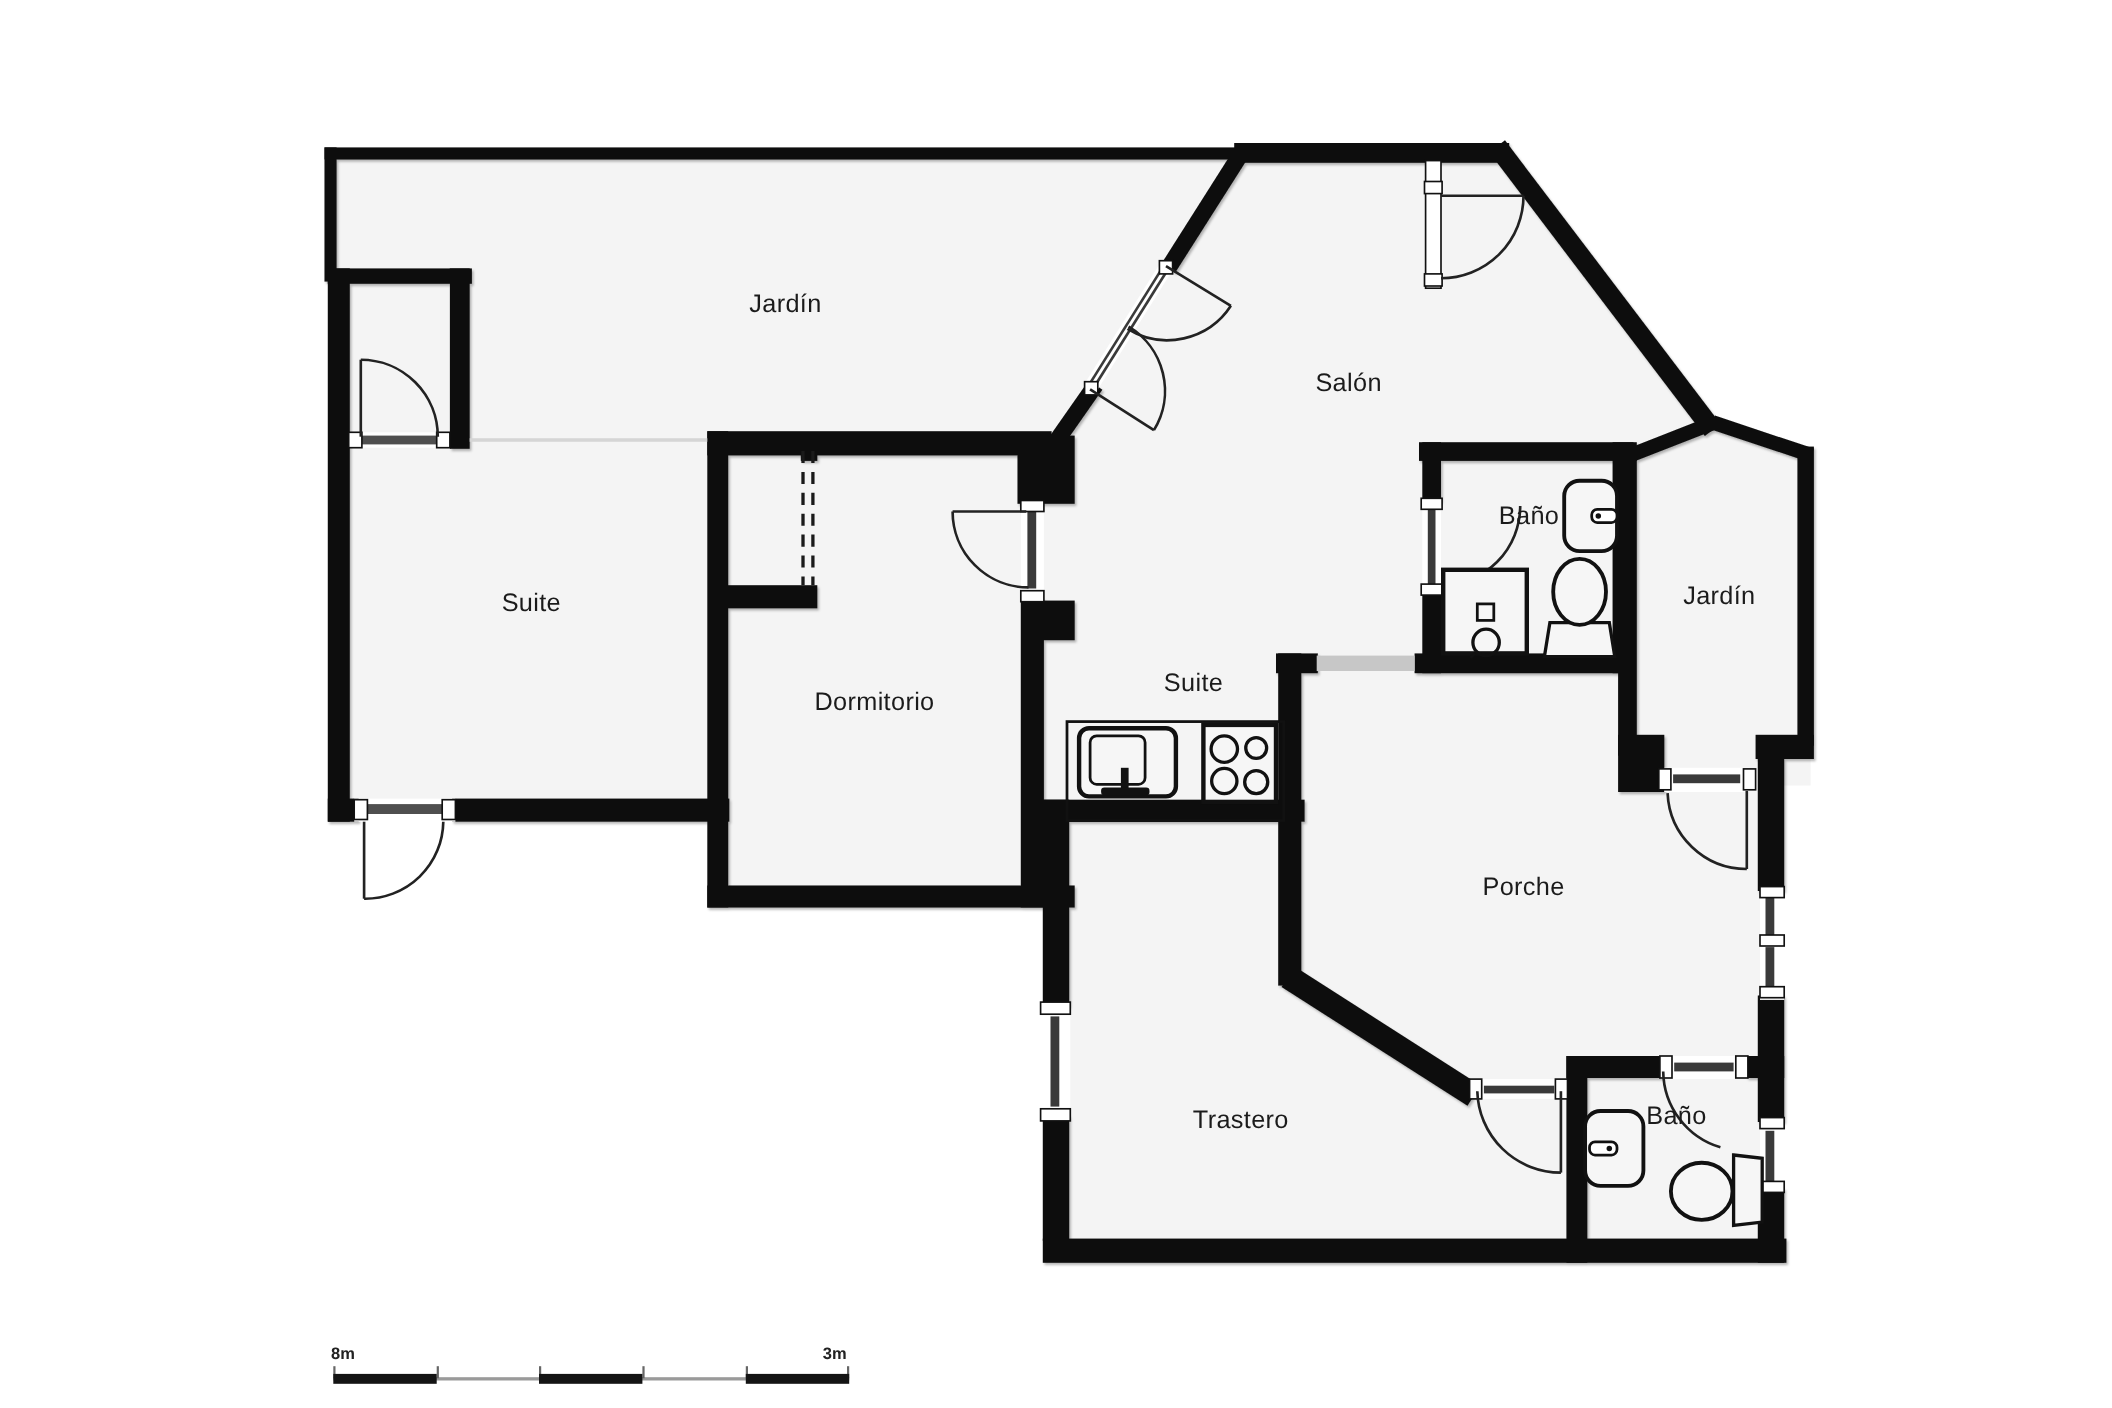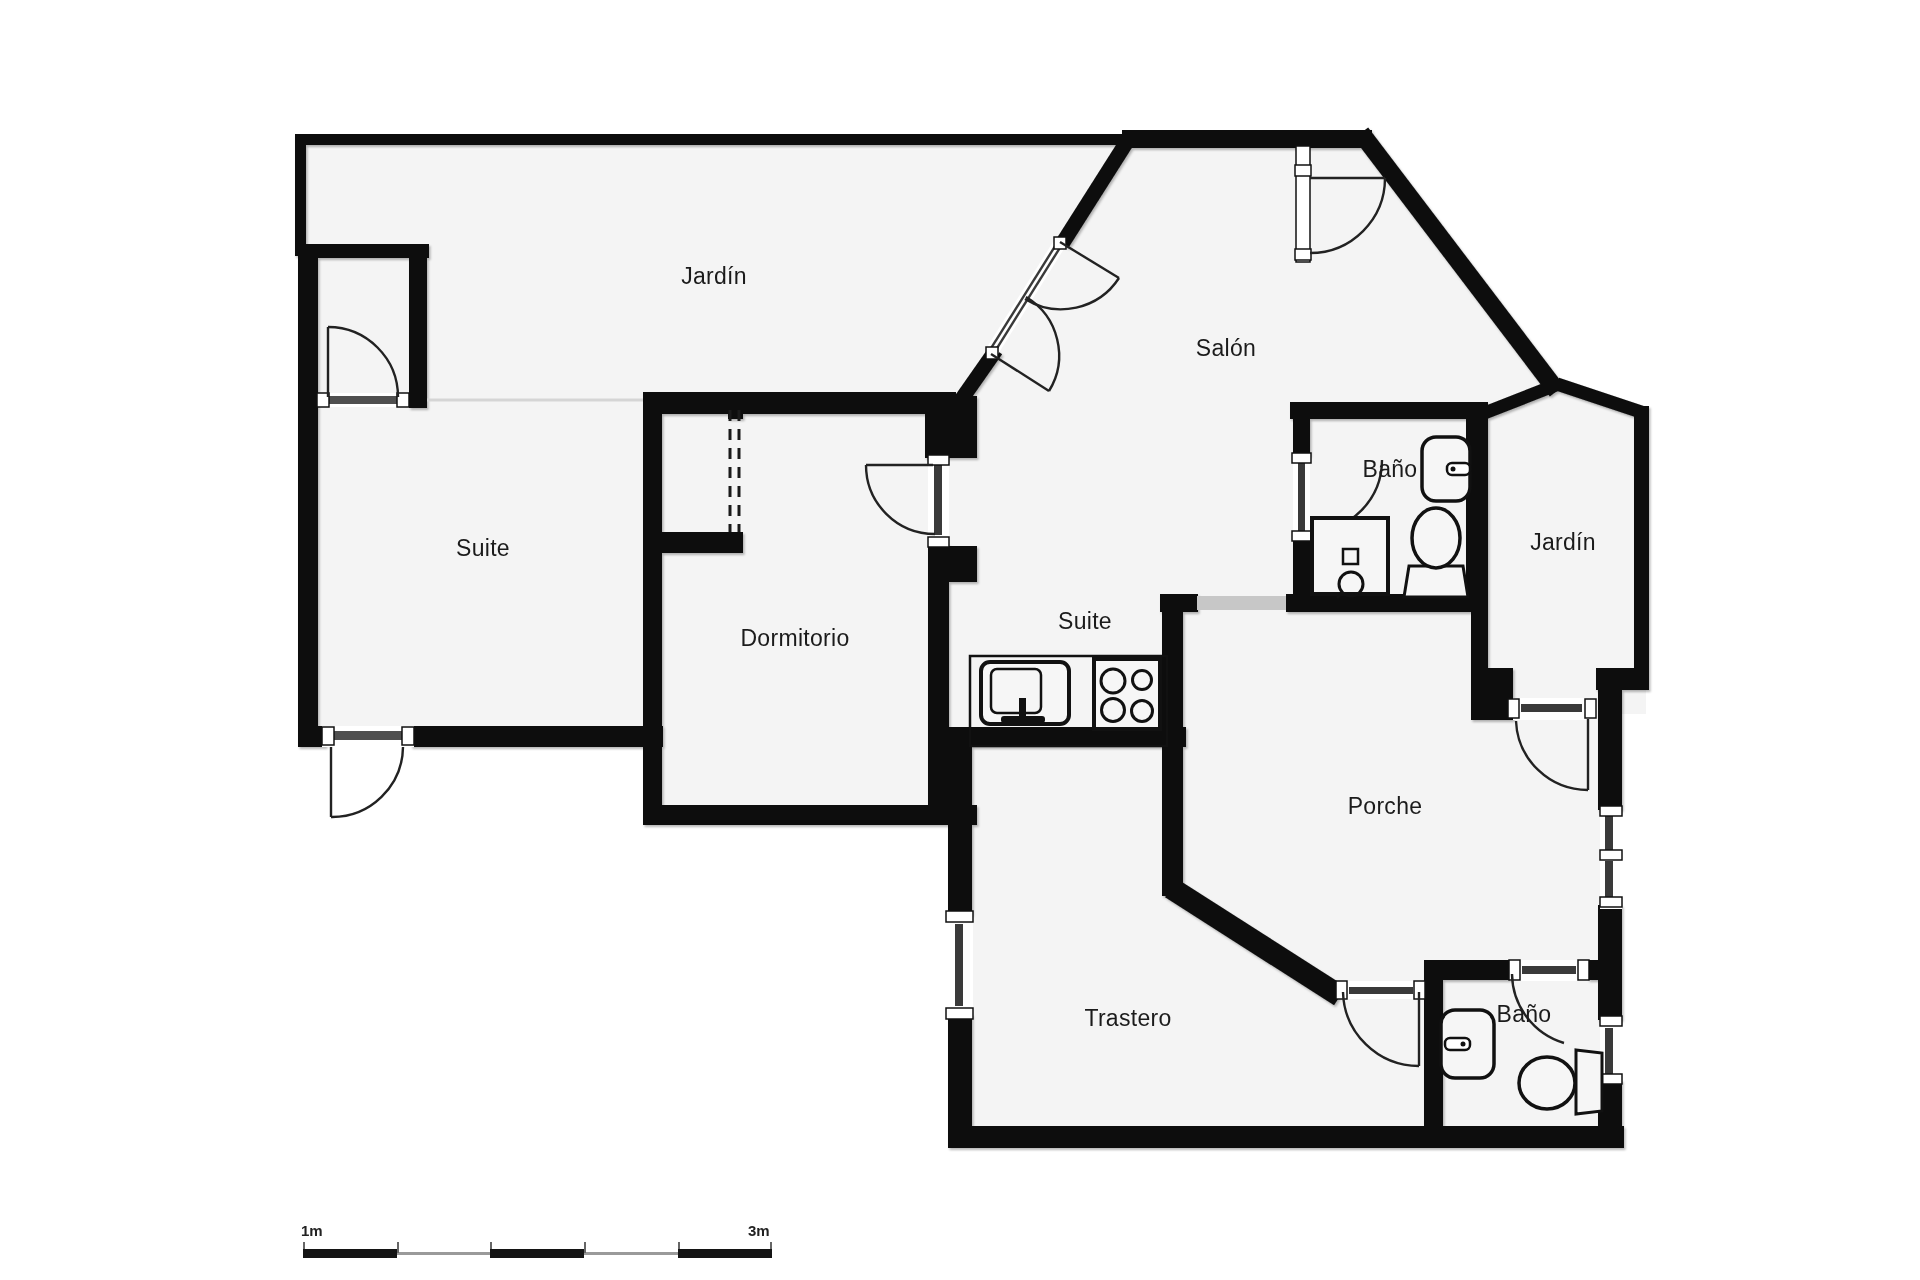--- a/index.html
+++ b/index.html
@@ -285,21 +285,21 @@
   <div class="room-label" style="left:483px;top:548px">Suite</div>
   <div class="room-label" style="left:795px;top:638px">Dormitorio</div>
   <div class="room-label" style="left:1085px;top:621px">Suite</div>
   <div class="room-label" style="left:1390px;top:469px">Baño</div>
   <div class="room-label" style="left:1563px;top:542px">Jardín</div>
   <div class="room-label" style="left:1385px;top:806px">Porche</div>
   <div class="room-label" style="left:1128px;top:1018px">Trastero</div>
   <div class="room-label" style="left:1524px;top:1014px">Baño</div>
 
   <div>
-    <div class="scale-label" style="left:301px;top:1222px">1m</div>
+    <div class="scale-label" style="left:301px;top:1222px">8m</div>
     <div class="scale-label" style="left:748px;top:1222px">3m</div>
     <div class="scale-line" style="left:303px;width:469px"></div>
     <div class="scale-tick" style="left:303px"></div>
     <div class="scale-tick" style="left:397px"></div>
     <div class="scale-tick" style="left:490px"></div>
     <div class="scale-tick" style="left:584px"></div>
     <div class="scale-tick" style="left:678px"></div>
     <div class="scale-tick" style="left:770px"></div>
     <div class="scale-seg" style="left:303px;width:94px"></div>
     <div class="scale-seg" style="left:490px;width:94px"></div>

